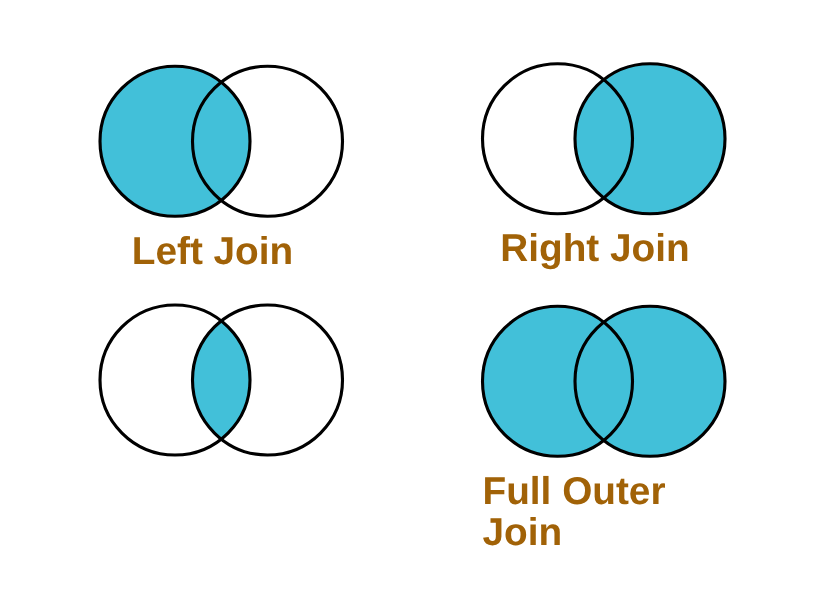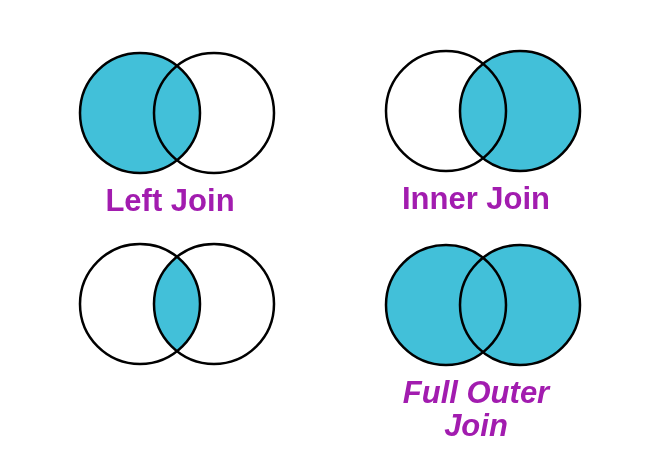--- a/index.html
+++ b/index.html
@@ -41,29 +41,27 @@
     stroke-width: 2.5px;
   }
   .fillshape {
     stroke: none;
   }
   .diagram-label {
     margin-top: 9px;
     font-size: 31px;
     font-weight: bold;
     line-height: 1.06;
-    color: #a21caf;
-    text-align: center;
+    color: #a16207;
     transform: translateX(-8px);
     white-space: nowrap;
   }
   .diagram-label.wrap {
     white-space: normal;
     width: 180px;
-    font-style: italic;
   }
 </style>
 </head>
 <body>
 
 <div class="canvas">
 
   <div class="quadrant q-tl">
     <svg class="venn" viewBox="0 0 200 126">
       <circle class="fillshape" cx="62" cy="63" r="60" fill="#42C0D9"></circle>
@@ -76,21 +74,21 @@
   </div>
 
   <div class="quadrant q-tr">
     <svg class="venn" viewBox="0 0 200 126">
       <circle class="fillshape" cx="62" cy="63" r="60" fill="none"></circle>
       <circle class="fillshape" cx="136" cy="63" r="60" fill="#42C0D9"></circle>
       <path class="fillshape" d="M 99 15.77 A 60 60 0 0 1 99 110.23 A 60 60 0 0 1 99 15.77 Z" fill="none"></path>
       <circle class="outline" cx="62" cy="63" r="60" stroke="#000000"></circle>
       <circle class="outline" cx="136" cy="63" r="60" stroke="#000000"></circle>
     </svg>
-    <div class="diagram-label">Inner Join</div>
+    <div class="diagram-label">Right Join</div>
   </div>
 
   <div class="quadrant q-bl">
     <svg class="venn" viewBox="0 0 200 126">
       <circle class="fillshape" cx="62" cy="63" r="60" fill="none"></circle>
       <circle class="fillshape" cx="136" cy="63" r="60" fill="none"></circle>
       <path class="fillshape" d="M 99 15.77 A 60 60 0 0 1 99 110.23 A 60 60 0 0 1 99 15.77 Z" fill="#42C0D9"></path>
       <circle class="outline" cx="62" cy="63" r="60" stroke="#000000"></circle>
       <circle class="outline" cx="136" cy="63" r="60" stroke="#000000"></circle>
     </svg>

